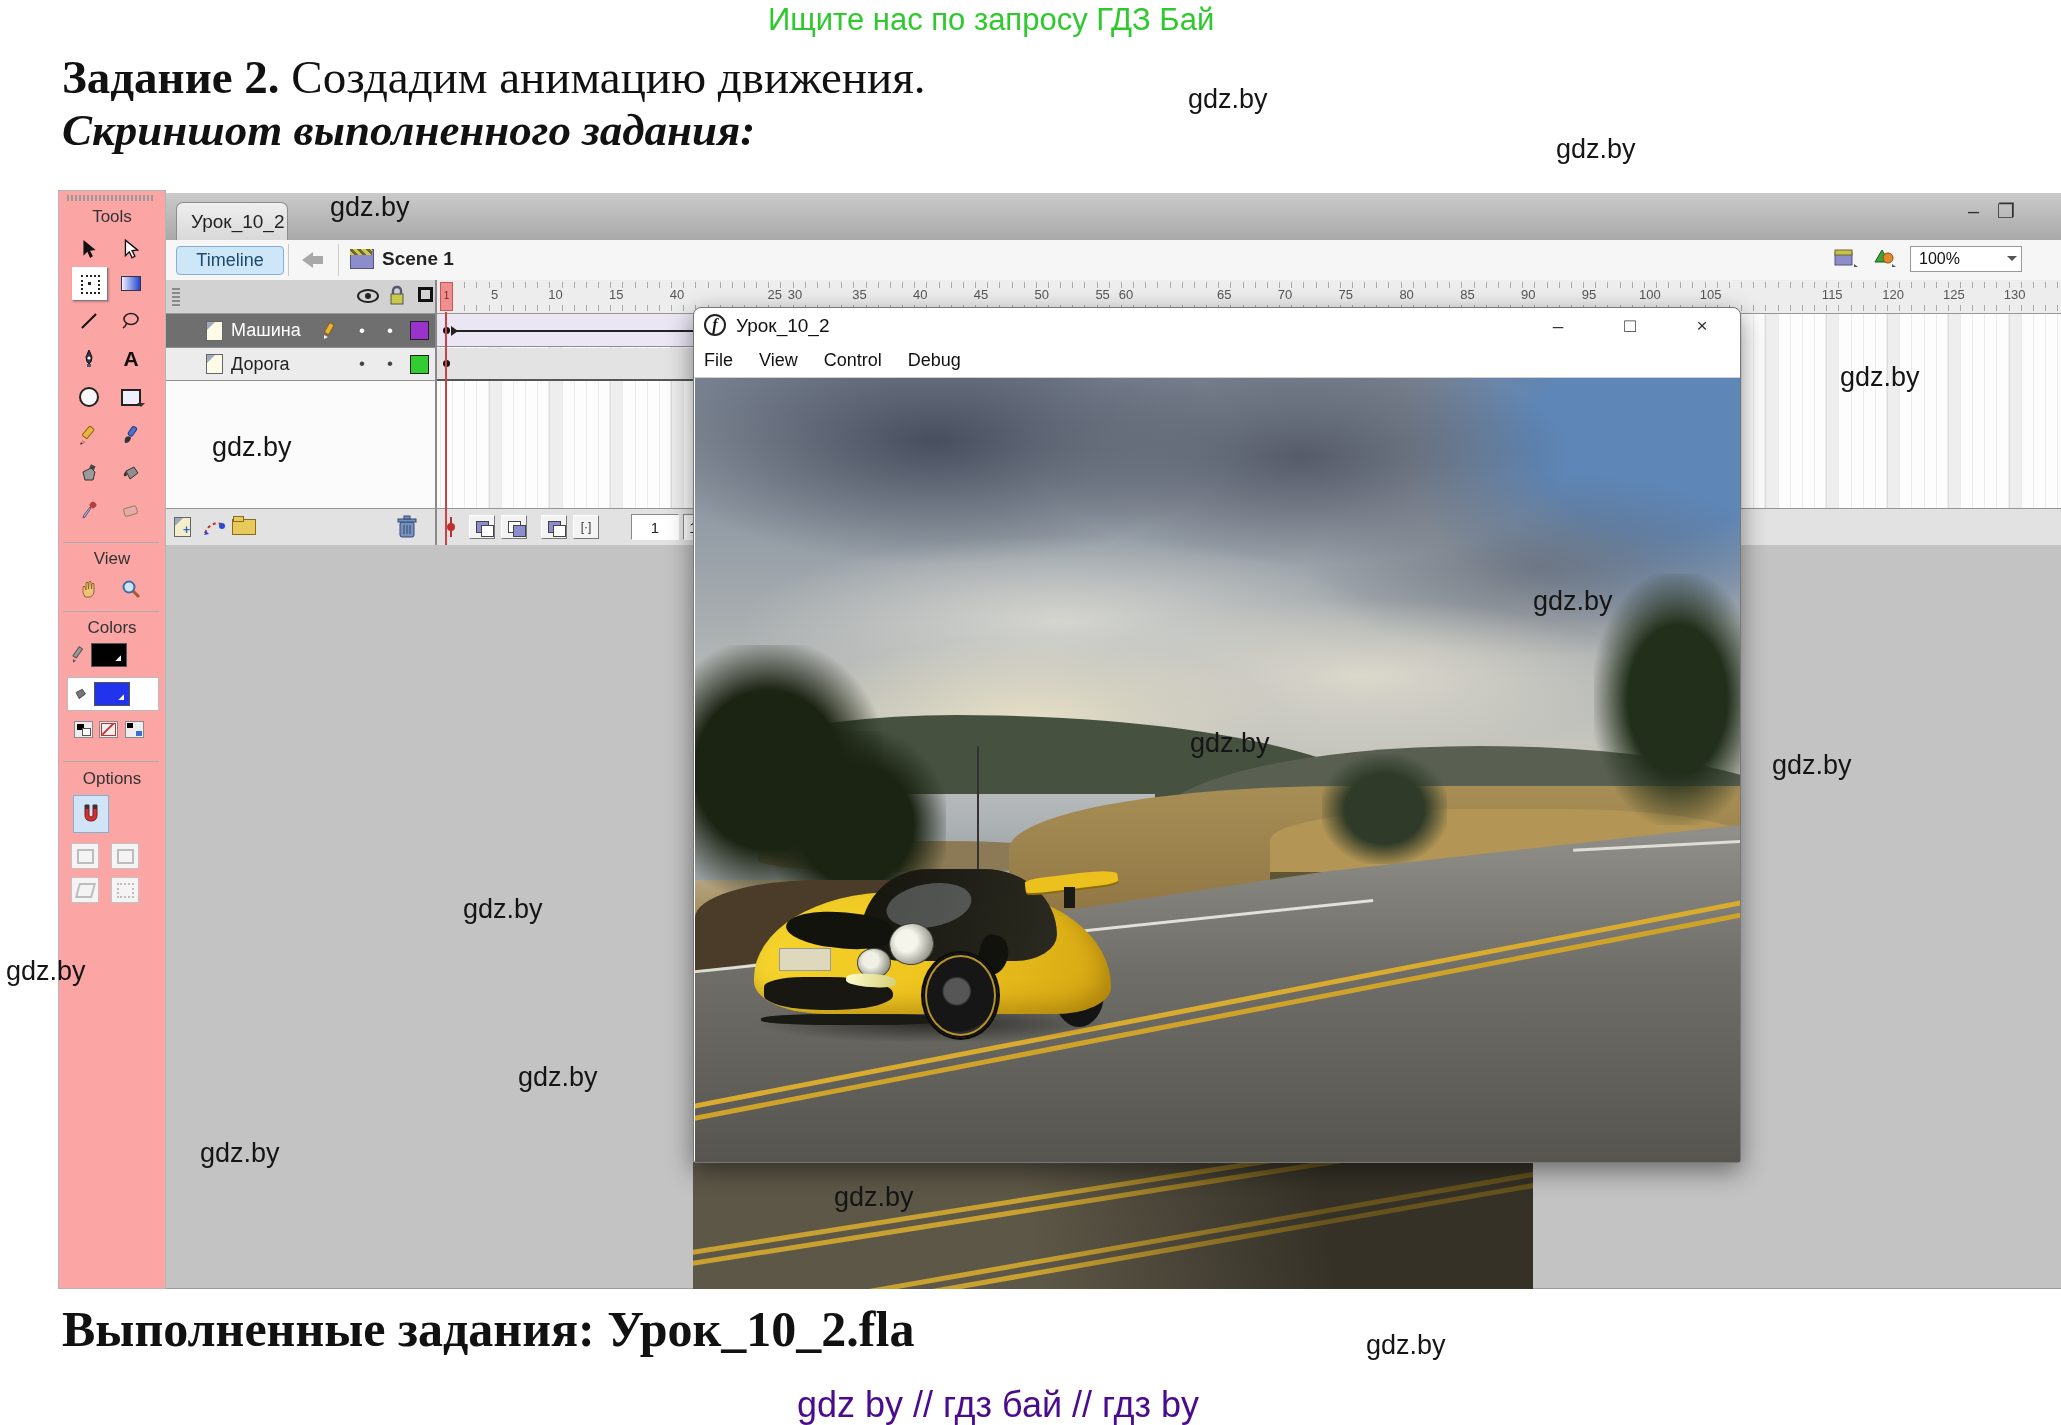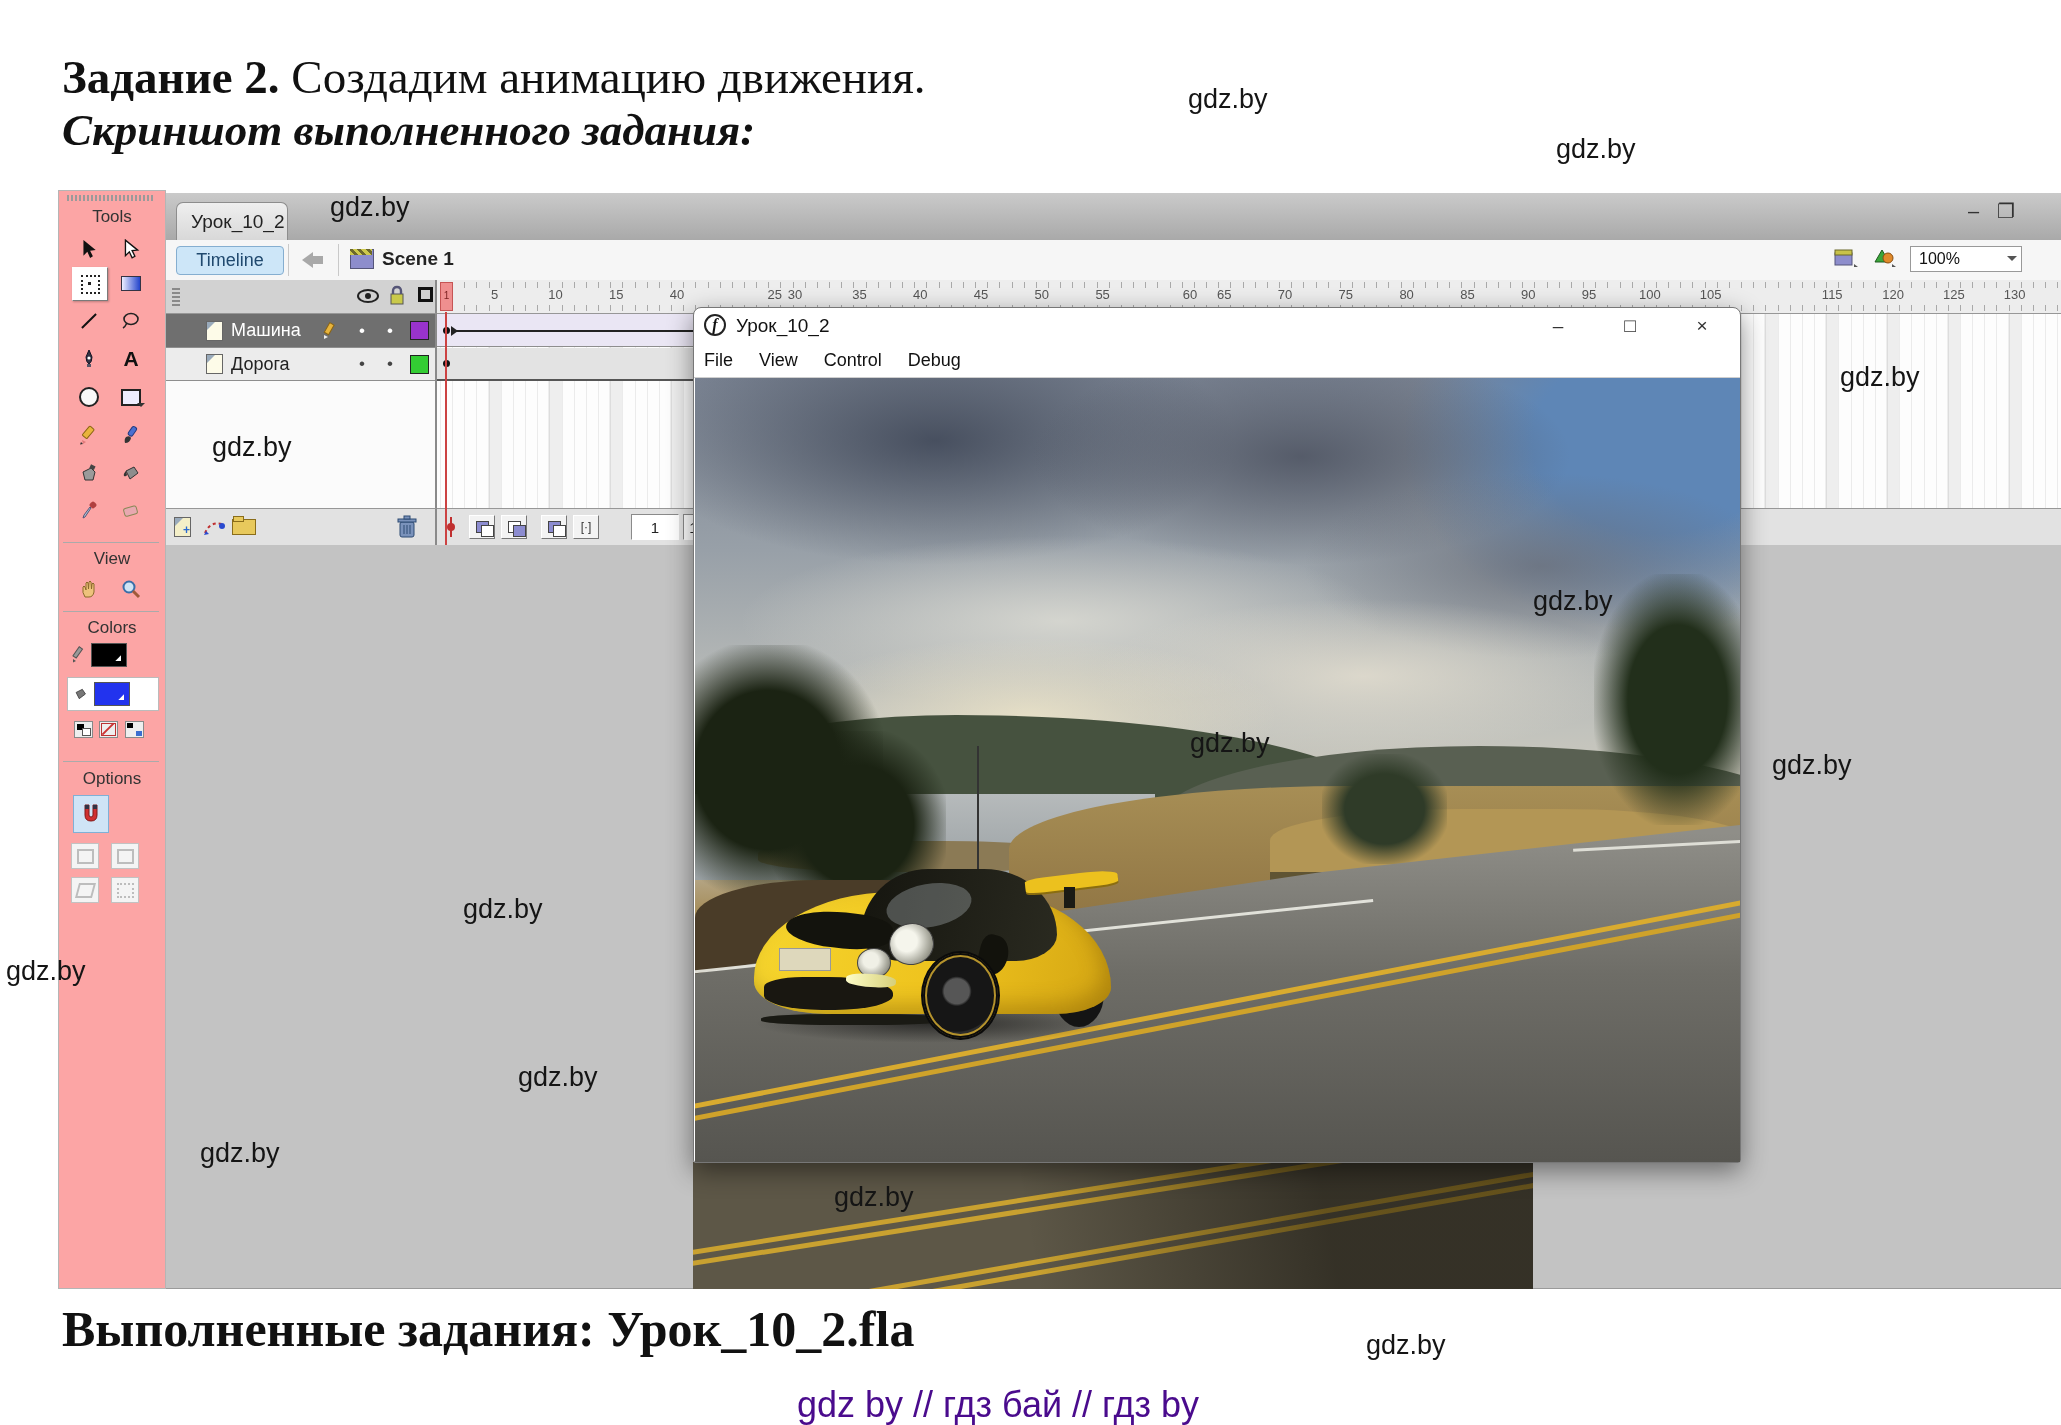--- a/index.html
+++ b/index.html
@@ -154,20 +154,21 @@
       box-shadow:inset 0 0 0 2px #0c0c0c,inset 0 0 0 4px #b4922c;}
   .car .spoiler{left:76%;top:3%;width:26%;height:9%;background:#ecc11e;transform:rotate(-7deg);
                 border-radius:20% 40% 20% 20%;box-shadow:0 2px 0 #8a6d10;}
   .car .strut{left:87%;top:11%;width:3%;height:13%;background:#1b1b15;}
 </style>
 </head>
 <body>
 
 <div class="page">
 
+  <div class="promo">Ищите нас по запросу ГДЗ Бай</div>
   <div class="task-title"><b>Задание 2.</b><span> Создадим анимацию движения.</span></div>
   <div class="subtitle">Скриншот выполненного задания:</div>
 
   <span class="wm" style="left:1188px;top:84px">gdz.by</span>
   <span class="wm" style="left:1556px;top:134px">gdz.by</span>
   <span class="wm" style="left:330px;top:192px">gdz.by</span>
   <span class="wm" style="left:1840px;top:362px">gdz.by</span>
   <span class="wm" style="left:212px;top:432px">gdz.by</span>
   <span class="wm" style="left:1533px;top:586px">gdz.by</span>
   <span class="wm" style="left:1190px;top:728px">gdz.by</span>
@@ -394,21 +395,21 @@
         <span class="num" style="left: 118.44px;">10</span>
         <span class="num" style="left: 179.24px;">15</span>
         <span class="num" style="left: 240.04px;">40</span>
         <span class="num" style="left: 300.84px; margin-left: 37px;">25</span>
         <span class="num" style="left: 358px;">30</span>
         <span class="num" style="left: 422.44px;">35</span>
         <span class="num" style="left: 483.24px;">40</span>
         <span class="num" style="left: 544.04px;">45</span>
         <span class="num" style="left: 604.84px;">50</span>
         <span class="num" style="left: 665.64px;">55</span>
-        <span class="num" style="left: 753px;">60</span>
+        <span class="num" style="left: 689px;">60</span>
         <span class="num" style="left: 787.24px;">65</span>
         <span class="num" style="left: 848.04px;">70</span>
         <span class="num" style="left: 908.84px;">75</span>
         <span class="num" style="left: 969.64px;">80</span>
         <span class="num" style="left: 1030.44px;">85</span>
         <span class="num" style="left: 1091.24px;">90</span>
         <span class="num" style="left: 1152.04px;">95</span>
         <span class="num" style="left: 1212.84px;">100</span>
         <span class="num" style="left: 1273.64px;">105</span>
         <span class="num" style="left: 1396px; margin-top: 28px;">110</span>

